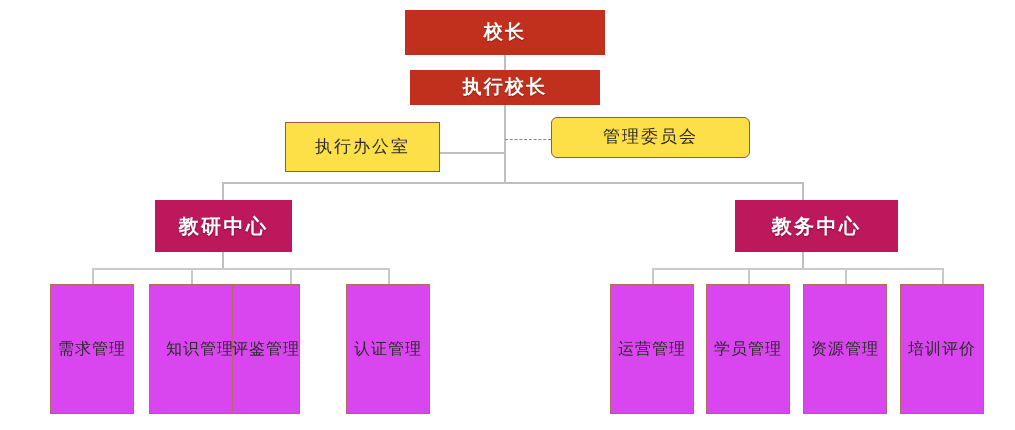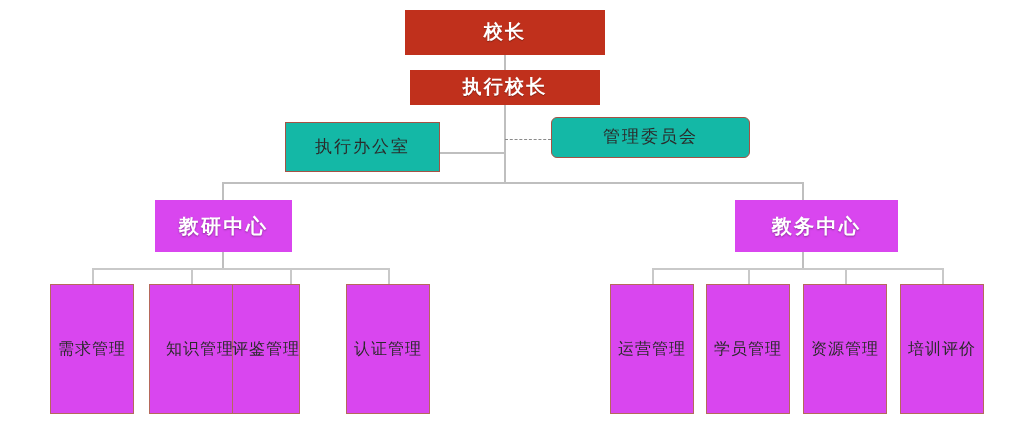--- a/index.html
+++ b/index.html
@@ -32,30 +32,30 @@
   .node--filled-top {
     background: #C0301C;
     color: #ffffff;
     font-weight: bold;
     font-size: 19px;
     text-shadow: 0 1px 1px rgba(0,0,0,0.30);
     border: none;
   }
   
   .node--filled-center {
-    background: #d946ef;
+    background: #be185d;
     color: #ffffff;
     font-weight: bold;
     font-size: 20px;
     text-shadow: 0 1px 2px rgba(0,0,0,0.35);
     border: none;
   }
   
   .node--outlined {
-    background: #14b8a6;
+    background: #fde047;
     color: #2b2b2b;
     border: 1.5px solid #A55245;
     font-size: 17px;
   }
   .node--outlined-leaf {
     background: #d946ef;
     color: #2b2b2b;
     border: 1.5px solid #B5695C;
     font-size: 16px;
     align-items: center;

